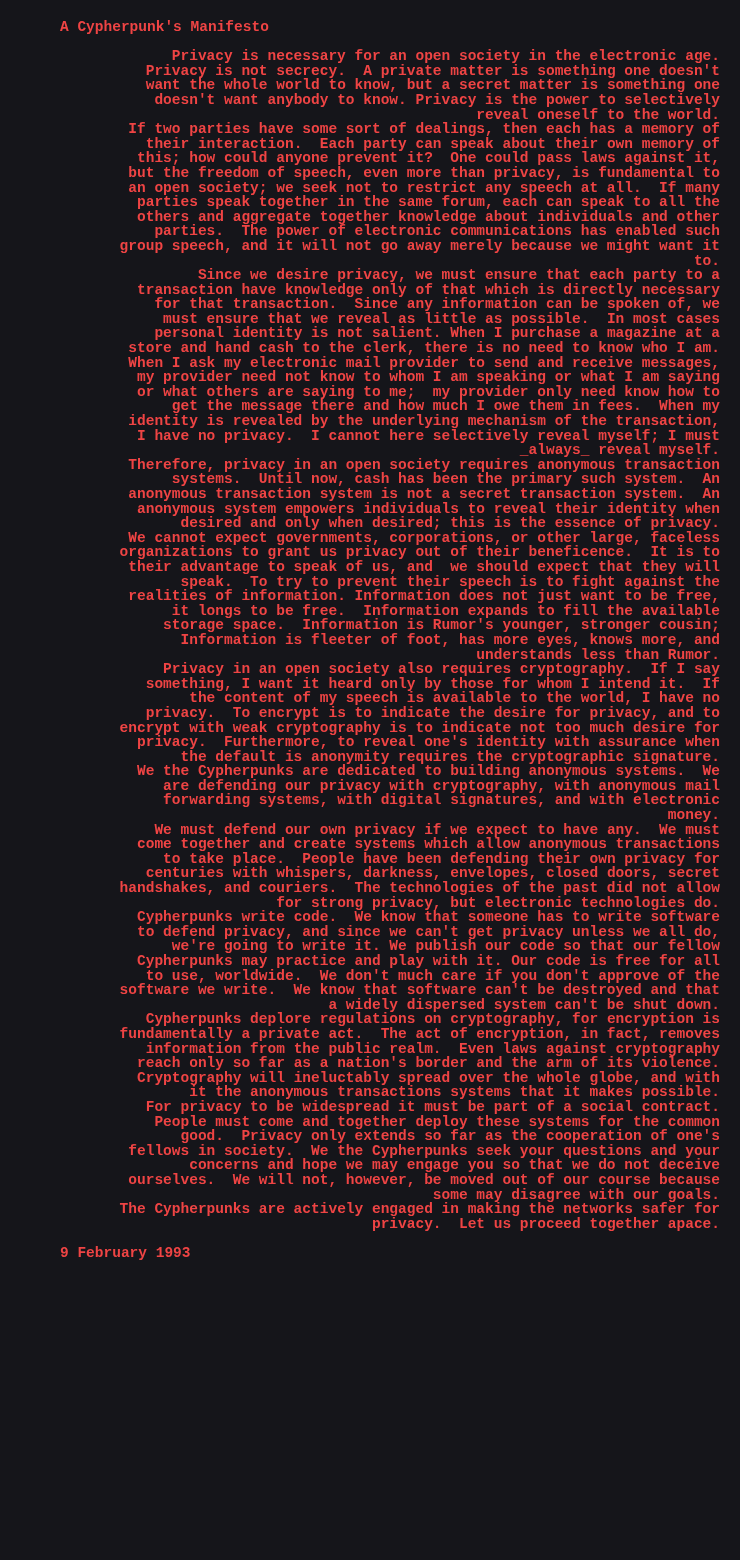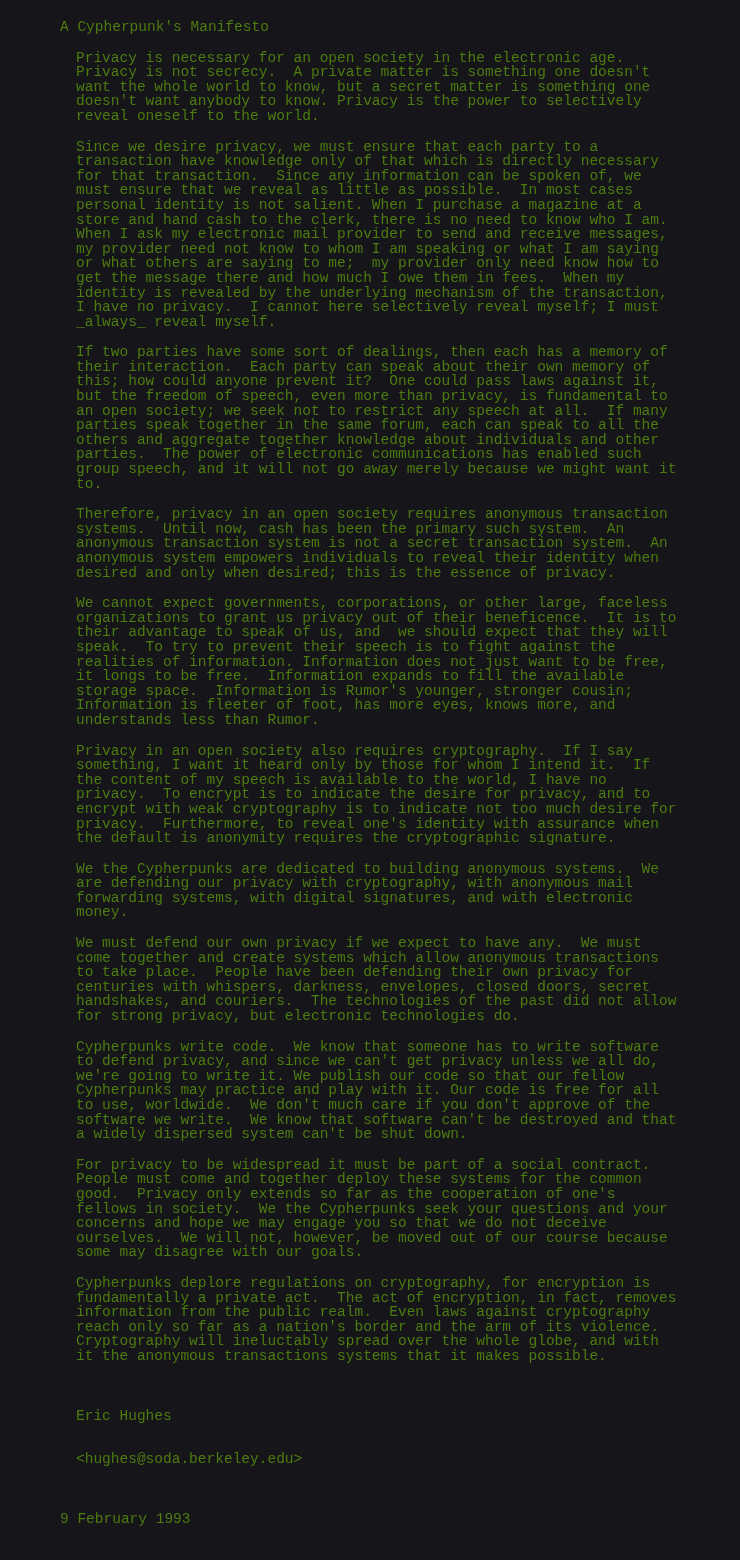--- a/index.html
+++ b/index.html
@@ -11,75 +11,76 @@
     width: 740px;
     height: 1560px;
     overflow: hidden;
   }
   .page {
     box-sizing: border-box;
     width: 740px;
     height: 1560px;
     padding: 20px 20px 0 60px;
     background: #15151a;
-    color: #4d7c0f;
+    color: #ef4444;
     font-family: "Liberation Mono", "DejaVu Sans Mono", monospace;
     font-size: 14.5px;
     line-height: 14.6px;
-    font-weight: normal;
+    font-weight: bold;
   }
   .page > * + *, .paras > * + * {
     margin-top: 14.6px; 
   }
   .line {
     white-space: pre;
   }
   .byline {
     padding-left: 24ch;
   }
   pre.para, .sig {
-    margin: 16px;
+    margin: 0;
     font: inherit;
     white-space: pre;
+    text-align: right;
   }
 </style>
 </head>
 <body>
 
 <div class="page">
   <div class="line">A Cypherpunk's Manifesto</div>
   <div class="paras" id="paragraphs">
       <pre class="para">Privacy is necessary for an open society in the electronic age.
 Privacy is not secrecy.  A private matter is something one doesn't
 want the whole world to know, but a secret matter is something one
 doesn't want anybody to know. Privacy is the power to selectively
 reveal oneself to the world.</pre>
+      <pre class="para">If two parties have some sort of dealings, then each has a memory of
+their interaction.  Each party can speak about their own memory of
+this; how could anyone prevent it?  One could pass laws against it,
+but the freedom of speech, even more than privacy, is fundamental to
+an open society; we seek not to restrict any speech at all.  If many
+parties speak together in the same forum, each can speak to all the
+others and aggregate together knowledge about individuals and other
+parties.  The power of electronic communications has enabled such
+group speech, and it will not go away merely because we might want it
+to.</pre>
       <pre class="para">Since we desire privacy, we must ensure that each party to a
 transaction have knowledge only of that which is directly necessary
 for that transaction.  Since any information can be spoken of, we
 must ensure that we reveal as little as possible.  In most cases
 personal identity is not salient. When I purchase a magazine at a
 store and hand cash to the clerk, there is no need to know who I am.
 When I ask my electronic mail provider to send and receive messages,
 my provider need not know to whom I am speaking or what I am saying
 or what others are saying to me;  my provider only need know how to
 get the message there and how much I owe them in fees.  When my
 identity is revealed by the underlying mechanism of the transaction,
 I have no privacy.  I cannot here selectively reveal myself; I must
 _always_ reveal myself.</pre>
-      <pre class="para">If two parties have some sort of dealings, then each has a memory of
-their interaction.  Each party can speak about their own memory of
-this; how could anyone prevent it?  One could pass laws against it,
-but the freedom of speech, even more than privacy, is fundamental to
-an open society; we seek not to restrict any speech at all.  If many
-parties speak together in the same forum, each can speak to all the
-others and aggregate together knowledge about individuals and other
-parties.  The power of electronic communications has enabled such
-group speech, and it will not go away merely because we might want it
-to.</pre>
       <pre class="para">Therefore, privacy in an open society requires anonymous transaction
 systems.  Until now, cash has been the primary such system.  An
 anonymous transaction system is not a secret transaction system.  An
 anonymous system empowers individuals to reveal their identity when
 desired and only when desired; this is the essence of privacy.</pre>
       <pre class="para">We cannot expect governments, corporations, or other large, faceless
 organizations to grant us privacy out of their beneficence.  It is to
 their advantage to speak of us, and  we should expect that they will
 speak.  To try to prevent their speech is to fight against the
 realities of information. Information does not just want to be free,
@@ -104,32 +105,30 @@
 centuries with whispers, darkness, envelopes, closed doors, secret
 handshakes, and couriers.  The technologies of the past did not allow
 for strong privacy, but electronic technologies do.</pre>
       <pre class="para">Cypherpunks write code.  We know that someone has to write software
 to defend privacy, and since we can't get privacy unless we all do,
 we're going to write it. We publish our code so that our fellow
 Cypherpunks may practice and play with it. Our code is free for all
 to use, worldwide.  We don't much care if you don't approve of the
 software we write.  We know that software can't be destroyed and that
 a widely dispersed system can't be shut down.</pre>
+      <pre class="para">Cypherpunks deplore regulations on cryptography, for encryption is
+fundamentally a private act.  The act of encryption, in fact, removes
+information from the public realm.  Even laws against cryptography
+reach only so far as a nation's border and the arm of its violence.
+Cryptography will ineluctably spread over the whole globe, and with
+it the anonymous transactions systems that it makes possible.</pre>
       <pre class="para">For privacy to be widespread it must be part of a social contract.
 People must come and together deploy these systems for the common
 good.  Privacy only extends so far as the cooperation of one's
 fellows in society.  We the Cypherpunks seek your questions and your
 concerns and hope we may engage you so that we do not deceive
 ourselves.  We will not, however, be moved out of our course because
 some may disagree with our goals.</pre>
-      <pre class="para">Cypherpunks deplore regulations on cryptography, for encryption is
-fundamentally a private act.  The act of encryption, in fact, removes
-information from the public realm.  Even laws against cryptography
-reach only so far as a nation's border and the arm of its violence.
-Cryptography will ineluctably spread over the whole globe, and with
-it the anonymous transactions systems that it makes possible.</pre>
+      <pre class="para">The Cypherpunks are actively engaged in making the networks safer for
+privacy.  Let us proceed together apace.</pre>
     </div>
-  <div class="sig">
-    <div class="line">Eric Hughes</div>
-    <div class="line">&lt;hughes@soda.berkeley.edu&gt;</div>
-  </div>
   <div class="line">9 February 1993</div>
 </div>
 
 </body></html>

